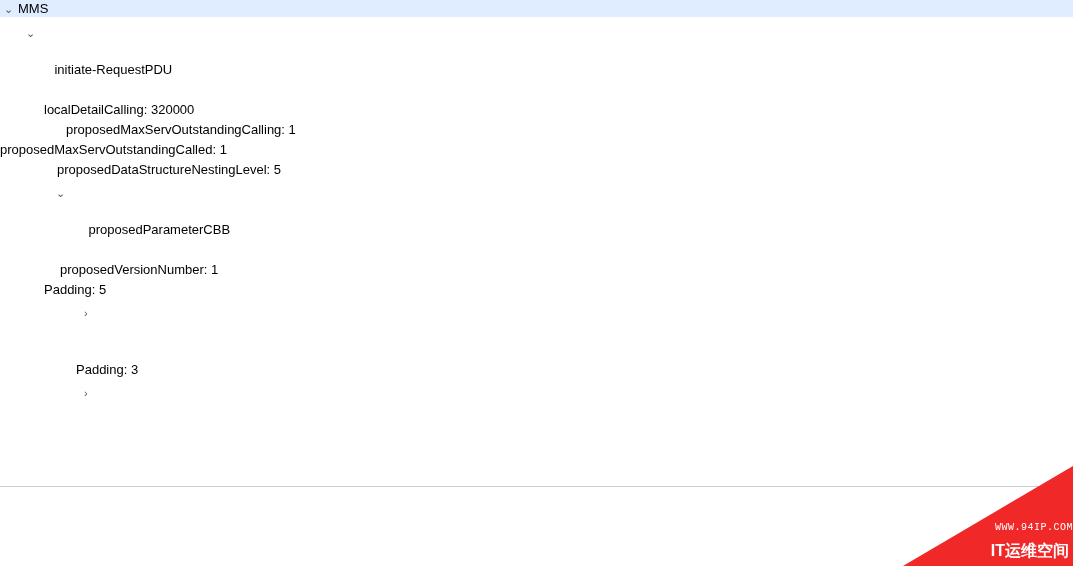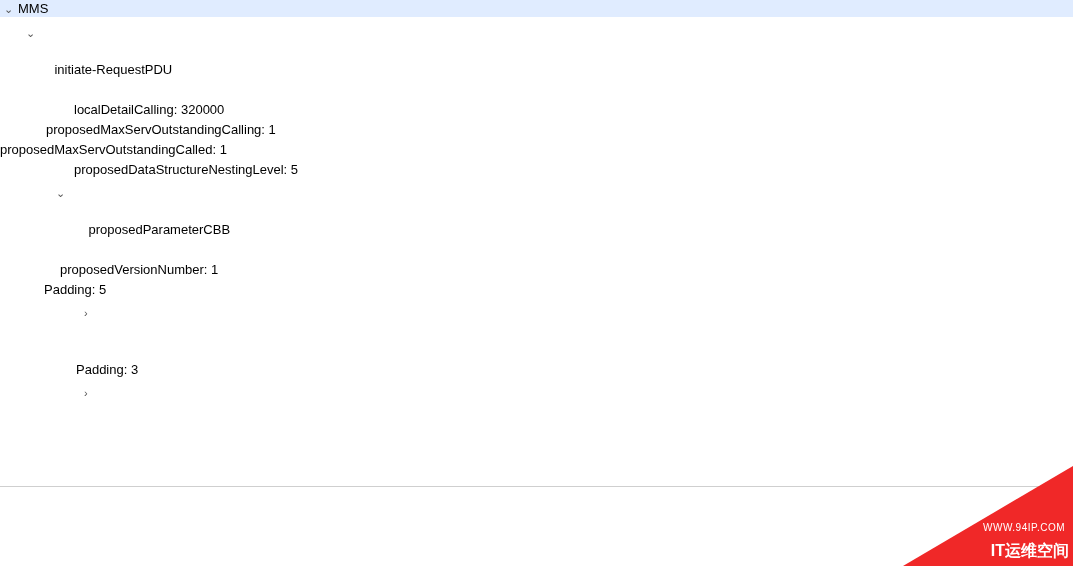--- a/index.html
+++ b/index.html
@@ -61,22 +61,22 @@
     width: 170px; height: 100px;
     pointer-events: none;
   }
   .watermark .tri {
     position: absolute; right: 0; bottom: 0;
     width: 0; height: 0;
     border-left: 170px solid transparent;
     border-bottom: 100px solid #f02828;
   }
   .watermark .url {
-    position: absolute; right: 8px; bottom: 33px;
-    color: #fff; font-family: Liberation Sans, sans-serif;
+    position: absolute; right: 0; bottom: 33px;
+    color: #fff; font-family: Liberation Mono, monospace;
     font-size: 10px; letter-spacing: .5px;
   }
   .watermark .title {
     position: absolute; right: 4px; bottom: 4px;
     color: #fff; font-family: "Microsoft YaHei", Arial, sans-serif;
     font-size: 16px; font-weight: bold;
   }
 </style>
 </head>
 <body>
@@ -84,24 +84,24 @@
 <div class="protocol-header">
   <span class="caret">⌄</span>
   <span>MMS</span>
 </div>
 
 <div class="tree">
   <div class="tree-row" style="padding-left:40px">
     <span class="caret" style="left:26px">⌄</span>
     <span>initiate-RequestPDU</span>
   </div>
-  <div class="tree-row" style="padding-left:74px"><span>localDetailCalling: 320000</span></div>
-  <div class="tree-row" style="padding-left:46px"><span>proposedMaxServOutstandingCalling: 1</span></div>
+  <div class="tree-row" style="padding-left:44px"><span>localDetailCalling: 320000</span></div>
+  <div class="tree-row" style="padding-left:66px"><span>proposedMaxServOutstandingCalling: 1</span></div>
   <div class="tree-row" style=""><span>proposedMaxServOutstandingCalled: 1</span></div>
-  <div class="tree-row" style="padding-left:74px"><span>proposedDataStructureNestingLevel: 5</span></div>
+  <div class="tree-row" style="padding-left:57px"><span>proposedDataStructureNestingLevel: 5</span></div>
   <div class="tree-row" style="padding-left:74px">
     <span class="caret" style="left:56px">⌄</span>
     <span>proposedParameterCBB</span>
   </div>
   <div class="tree-row" style="padding-left:60px"><span>proposedVersionNumber: 1</span></div>
   <div class="tree-row" style="padding-left:44px"><span>Padding: 5</span></div>
   <div class="tree-row" style="padding-left:100px">
     <span class="caret" style="left:84px">›</span>
   </div>
   <div class="tree-row" style="padding-left:76px"><span>Padding: 3</span></div>

